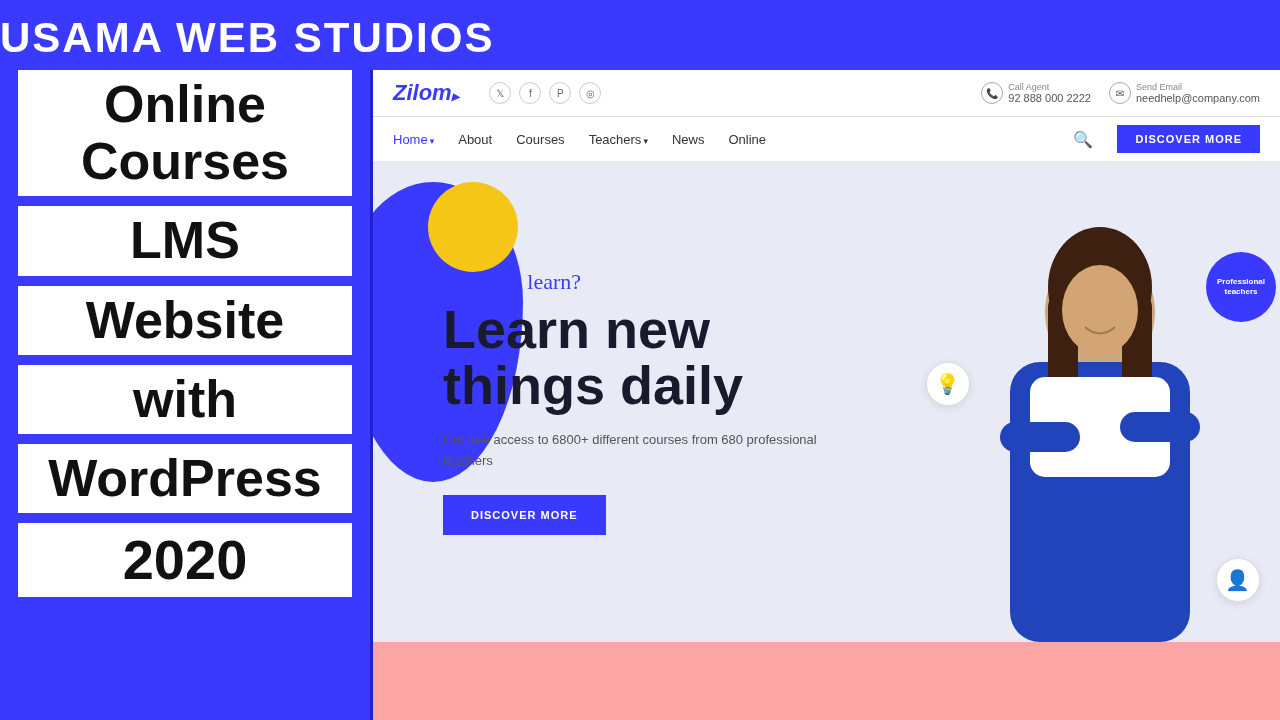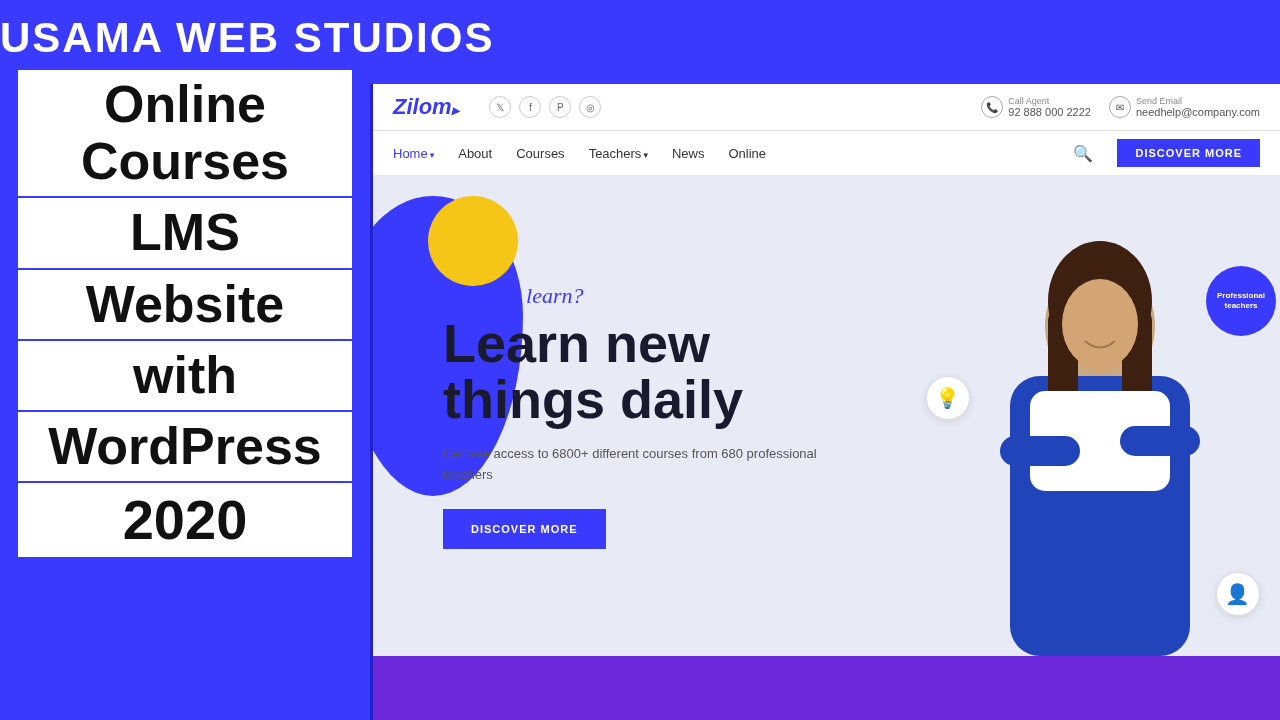--- a/index.html
+++ b/index.html
@@ -35,45 +35,44 @@
 
     
     .left-panel {
       width: 370px;
       flex-shrink: 0;
       background: #3a3aff;
       display: flex;
       flex-direction: column;
       justify-content: flex-start;
       padding: 0 18px 18px 18px;
-      gap: 2px;
+      gap: 10px;
     }
 
     .title-block {
       background: white;
       color: #111;
       font-size: 52px;
       font-weight: 900;
       text-align: center;
       padding: 6px 10px;
       line-height: 1.1;
     }
 
     .title-block.year {
       font-size: 56px;
     }
 
     
     .right-panel {
       flex: 1;
-      background: #6d28d9;
+      background: #fca5a5;
       overflow: hidden;
       position: relative;
       border-left: 3px solid #2222cc;
-      margin-top: 14px;
     }
 
     
     .site-topbar {
       background: white;
       display: flex;
       align-items: center;
       padding: 10px 20px;
       gap: 20px;
       border-bottom: 1px solid #e0e0e0;
@@ -214,21 +213,20 @@
     }
 
     .hero-content {
       position: relative;
       z-index: 2;
       max-width: 420px;
     }
 
     .hero-ready {
       font-family: Georgia, serif;
-      font-style: italic;
       color: #3a3aff;
       font-size: 22px;
       margin-bottom: 6px;
     }
 
     .hero-headline {
       font-size: 54px;
       font-weight: 900;
       color: #1a1a2e;
       line-height: 1.05;

